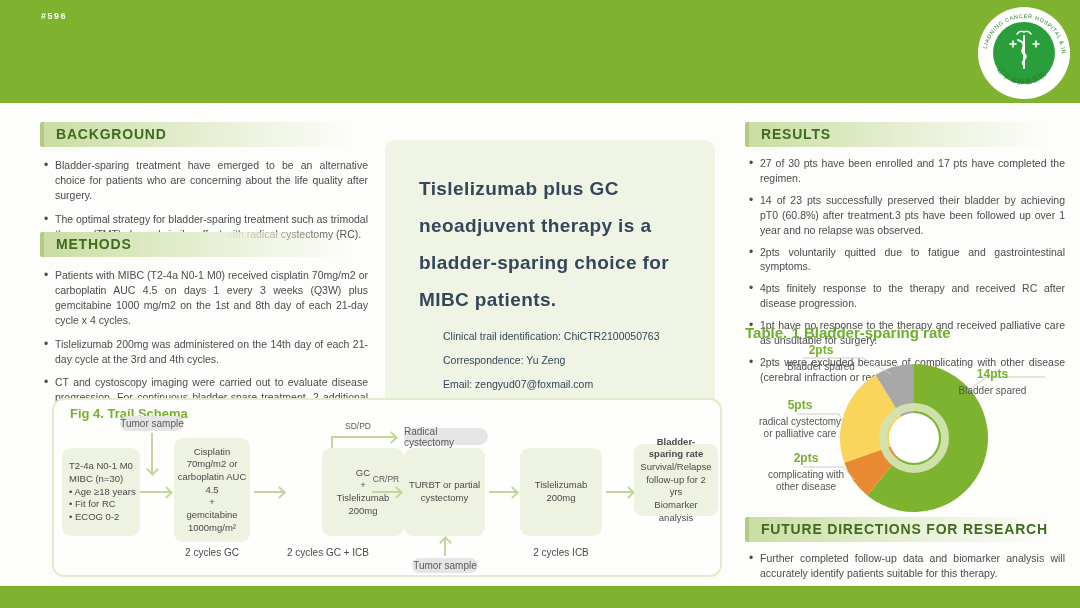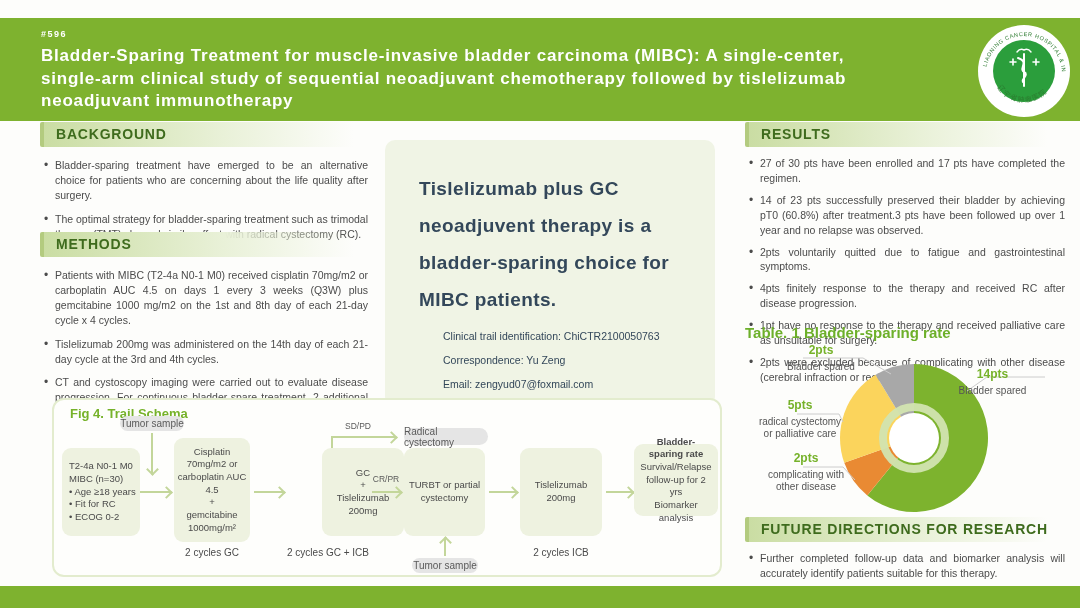--- a/index.html
+++ b/index.html
@@ -1,21 +1,21 @@
 <!DOCTYPE html>
 <html><head>
 <meta charset="utf-8">
 <style>
   * { margin:0; padding:0; box-sizing:border-box; }
   html,body { width:1080px; height:608px; overflow:hidden; }
   body { font-family:"Liberation Sans", sans-serif; background:#fdfdfb; position:relative; }
   .pre { white-space:pre-line; }
 
   
-  .hdr { position:absolute; left:0; top:0; width:1080px; height:103px; background:#7eb22f;margin-top:18px; }
+  .hdr { position:absolute; left:0; top:0; width:1080px; height:103px; background:#7eb22f; }
   .hdr-num { position:absolute; left:41px; top:11px; color:#fff; font-size:9px; font-weight:bold; letter-spacing:1.5px; }
   .hdr-title { position:absolute; left:41px; top:27px; width:890px; color:#fff; font-size:17px; font-weight:bold; letter-spacing:.8px; line-height:22.5px; }
   .logo { position:absolute; left:977px; top:4px; }
 
   
   .ftr { position:absolute; left:0; top:586px; width:1080px; height:22px; background:#7eb22f; }
 
   
   .sec-h { position:absolute; height:25px; line-height:25px; border-left:4px solid #b3cb7f; padding-left:12px;
            background:linear-gradient(to right,#cadda3 0%, #e9f1d8 55%, rgba(255,255,255,0) 95%);
@@ -59,23 +59,20 @@
   .donut-wrap { position:absolute; left:745px; top:343px; width:335px; height:177px; }
   .dlabel { position:absolute; text-align:center; }
   .dlabel .pts { color:#76b22a; font-size:12px; font-weight:bold; line-height:14px; }
   .dlabel .lbl { color:#555; font-size:10px; line-height:12px; margin-top:4px; }
 </style>
 </head>
 <body>
 
 <div class="hdr">
   <div class="hdr-num">#596</div>
-  <div class="hdr-title pre">Bladder-Sparing Treatment for muscle-invasive bladder carcinoma (MIBC): A single-center,
-single-arm clinical study of sequential neoadjuvant chemotherapy followed by tislelizumab
-neoadjuvant immunotherapy</div>
   <svg class="logo" width="95" height="99" viewBox="0 0 95 99">
     <circle cx="47" cy="49" r="46" fill="#ffffff"></circle>
     <circle cx="47" cy="49" r="31" fill="#2b9e3c"></circle>
     <defs>
       <path id="arcTop" d="M 9,52 A 38,38 0 0 1 85,52" fill="none"></path>
       <path id="arcBot" d="M 16,54 A 31.5,31.5 0 0 0 78,54" fill="none"></path>
     </defs>
     <text font-size="5.6" fill="#2b7a2e" letter-spacing="0.6" font-family="Liberation Sans, sans-serif">
       <textPath href="#arcTop" startOffset="6%">LIAONING CANCER HOSPITAL &amp; INSTITUTE</textPath>
     </text>

